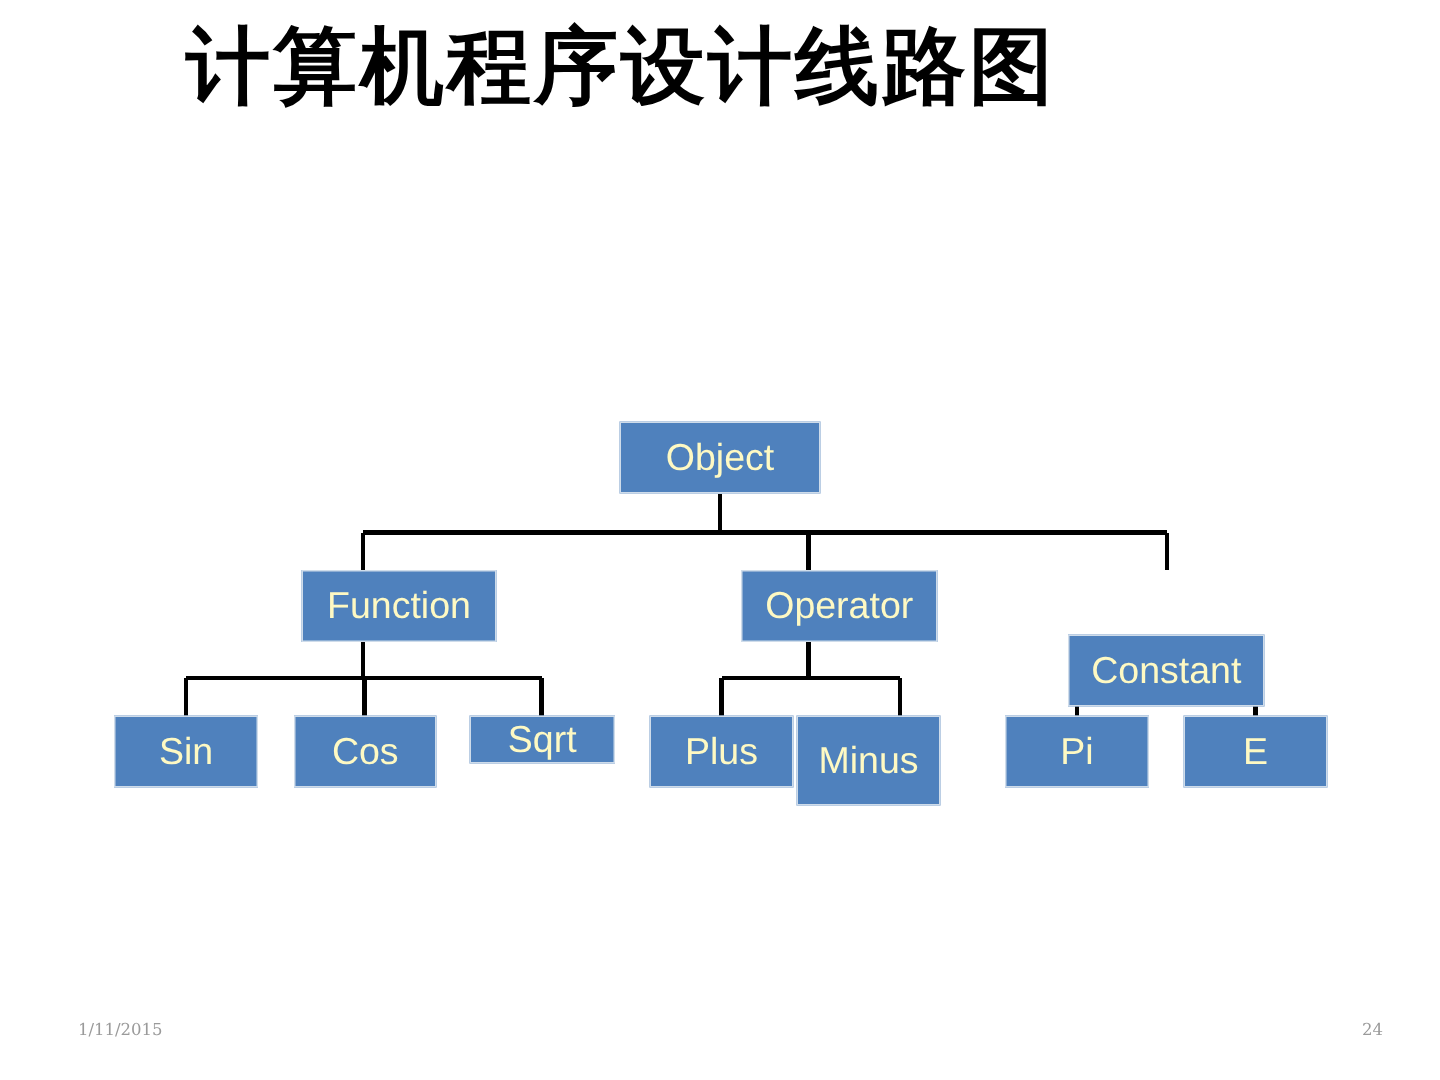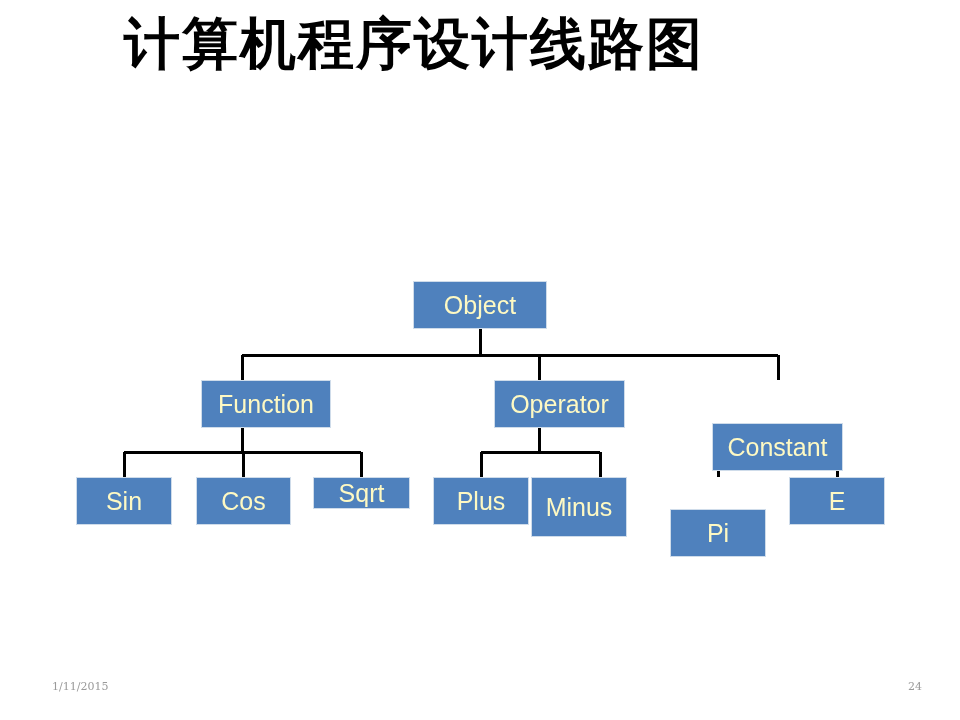--- a/index.html
+++ b/index.html
@@ -67,21 +67,21 @@
   }
   .node.root    { left: 413px; top: 281px; width: 134px; height: 48px; }
   .node.lvl1a   { left: 178px; top: 380px; width: 130px; height: 48px; margin-left: 23px; }
   .node.lvl1b   { left: 474px; top: 380px; width: 131px; height: 48px; margin-left: 20px; }
   .node.lvl1c   { left: 712px; top: 380px; width: 131px; height: 48px; margin-top: 43px; }
   .node.leaf1   { left:  76px; top: 477px; width:  96px; height: 48px; }
   .node.leaf2   { left: 196px; top: 477px; width:  95px; height: 48px; }
   .node.leaf3   { left: 313px; top: 477px; width:  97px; height: 32px; }
   .node.leaf4   { left: 433px; top: 477px; width:  96px; height: 48px; }
   .node.leaf5   { left: 531px; top: 477px; width:  96px; height: 60px; }
-  .node.leaf6   { left: 670px; top: 477px; width:  96px; height: 48px; margin-top: 32px; }
+  .node.leaf6   { left: 670px; top: 477px; width:  96px; height: 48px; }
   .node.leaf7   { left: 789px; top: 477px; width:  96px; height: 48px; }
 
   
   .footer-text {
     position: absolute;
     font-family: "DejaVu Serif", "Liberation Serif", serif;
     font-size: 11px;
     color: #9a9a9a;
     line-height: 20px;
     white-space: nowrap;

